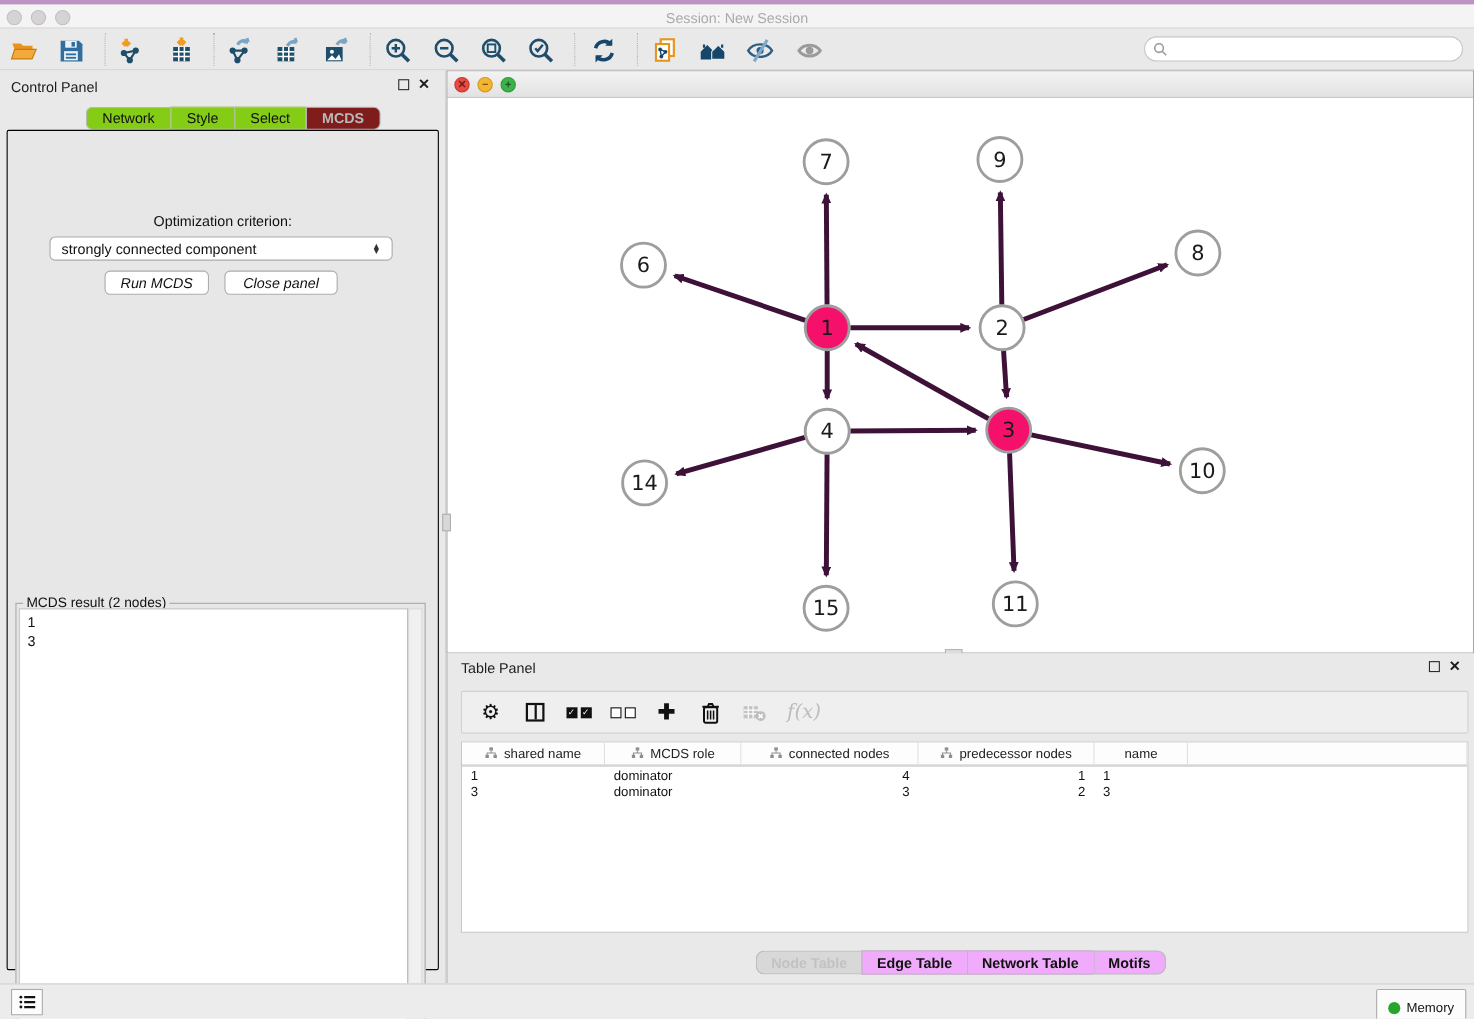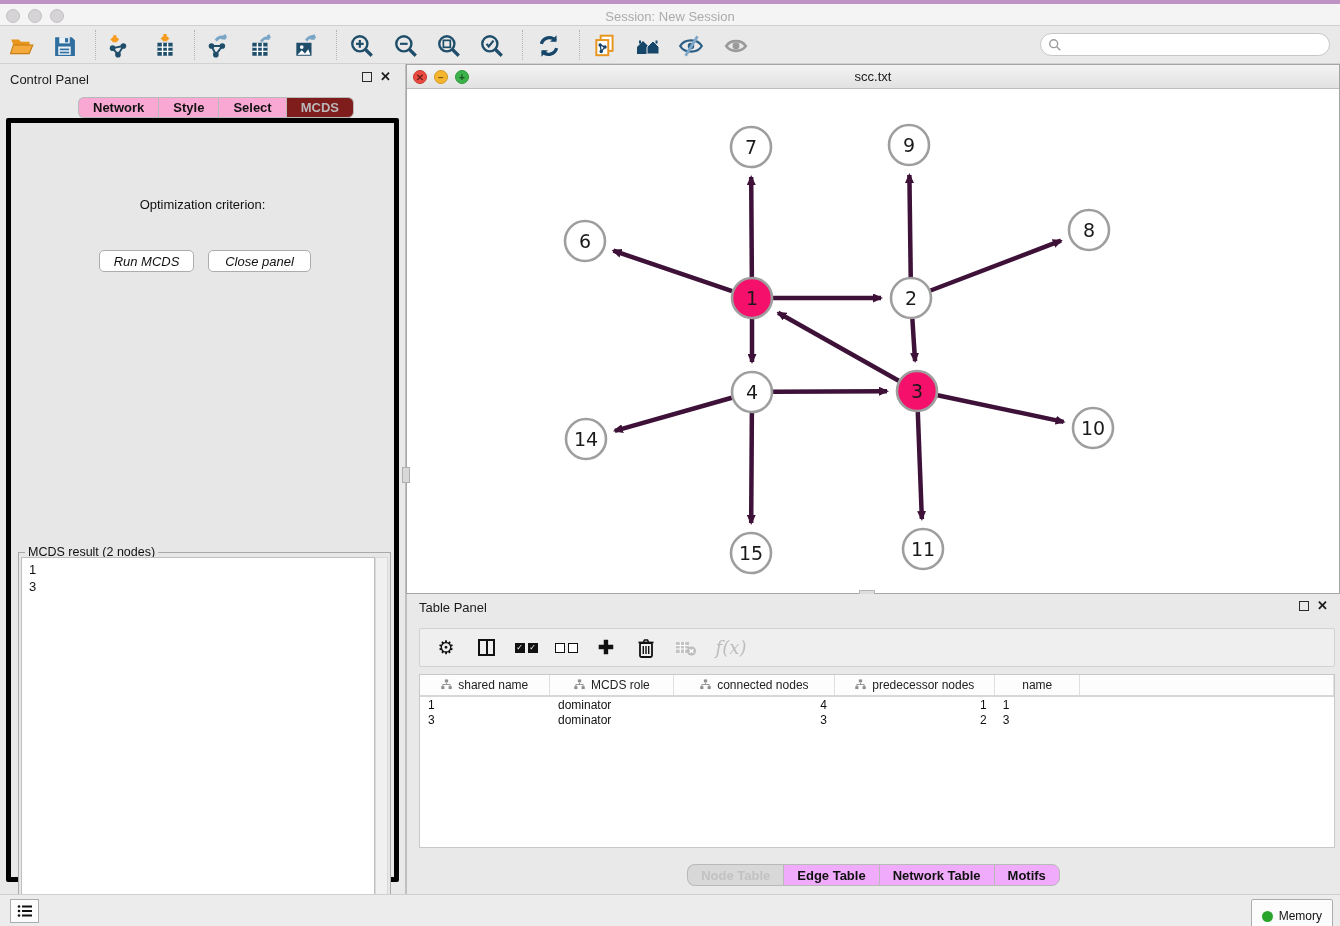--- a/index.html
+++ b/index.html
@@ -26,27 +26,27 @@
     font-size:12px; font-family:"Liberation Sans",sans-serif; height:18px; }
 
   
   .control-panel { position:absolute; left:0; top:64px; width:406px; height:830px;
     background:#E9E9E9; border-right:1px solid #BFBFBF; }
   .panel-head { position:absolute; left:10px; top:8px; font-size:13px; color:#1C1C1C; }
   .panel-ctl { position:absolute; top:8px; display:flex; gap:8px; align-items:center; }
   .float-ic { width:10px; height:10px; border:1.6px solid #2B2B2B; display:inline-block; }
   .close-ic { font-size:13px; font-weight:bold; color:#1B1B1B; line-height:10px; }
   .cp-tabs { position:absolute; left:78px; top:33px; display:flex; }
-  .cp-tabs .tab { height:21px; padding:0 14px; background:#f9a8d4; border:1px solid #B9B9B9;
-    border-right:none; font-size:13px; font-weight:bold; color:#111; display:flex; align-items:center; }
+  .cp-tabs .tab { height:21px; padding:0 14px; background:#84cc16; border:1px solid #B9B9B9;
+    border-right:none; font-size:13px; font-weight:normal; color:#111; display:flex; align-items:center; }
   .cp-tabs .tab:first-child { border-top-left-radius:6px; border-bottom-left-radius:6px; }
   .cp-tabs .tab:last-child { border-right:1px solid #B9B9B9; border-top-right-radius:6px; border-bottom-right-radius:6px; }
   .cp-tabs .tab.active { background:#7f1d1d; color:#B9B9B9; font-weight:bold; }
   .cp-body { position:absolute; left:6px; top:54px; width:393px; height:764px;
-    background:#E7E7E7; border:5px solid #000000; border-radius:2px; }
+    background:#E7E7E7; border:1px solid #000000; border-radius:2px; }
   .opt-label { position:absolute; top:74px; width:100%; text-align:center; font-size:13px; color:#111; }
   .dropdown { position:absolute; left:38px; top:96px; width:312px; height:22px; background:#FFF;
     border:1px solid #ABABAB; border-radius:5px; font-size:13px; color:#111;
     display:flex; align-items:center; padding:0 10px; }
   .dd-stepper { margin-left:auto; display:flex; flex-direction:column; line-height:5px; font-size:8px; color:#333; }
   .btn { position:absolute; height:22px; background:#FFF; border:1px solid #ACACAC; border-radius:5px;
     font-size:13px; color:#111; display:flex; align-items:center; justify-content:center;font-style:italic; }
   .fieldset { position:absolute; left:7px; top:429px; width:373px; height:384px;
     border:1px solid #A9A9A9; background:#E7E7E7; }
   .fieldset .legend { position:absolute; left:6px; top:-8px; background:#E7E7E7;
@@ -272,41 +272,47 @@
     <span class="close-ic">✕</span>
   </div>
   <div class="cp-tabs" id="cp-tabs">
       <span class="tab">Network</span>
       <span class="tab">Style</span>
       <span class="tab">Select</span>
       <span class="tab active">MCDS</span>
     </div>
   <div class="cp-body">
     <div class="opt-label">Optimization criterion:</div>
+    <div class="dropdown">
+      <span>strongly connected component</span>
+      <span class="dd-stepper">
+          <span>▲</span>
+          <span>▼</span>
+        </span>
+    </div>
     <div class="btn" style="left:88px; top:127px; width:95px;">Run MCDS</div>
     <div class="btn" style="left:197px; top:127px; width:103px;">Close panel</div>
     <div class="fieldset">
       <div class="legend">MCDS result (2 nodes)</div>
       <div class="result-list" id="result-list">
           <div>1</div>
           <div>3</div>
         </div>
       <div class="result-scroll"></div>
     </div>
   </div>
 </div>
 
 <div class="network-window">
   <div class="nw-titlebar">
     <div class="nw-traffic">
       <span class="nwl" style="background:#EC4A41;border:1px solid #C43A33">✕</span>
       <span class="nwl" style="background:#F6B52E;border:1px solid #D19A21">−</span>
       <span class="nwl" style="background:#3CB24A;border:1px solid #2F9A3C">+</span>
     </div>
-    <div class="nw-title">scc.txt</div>
   </div>
   <svg class="nw-canvas" id="graph-svg">
     <defs>
       <marker id="arrowhead" markerWidth="10" markerHeight="9" refX="8" refY="4.5" orient="auto" markerUnits="userSpaceOnUse">
         <path d="M0,0 L10,4.5 L0,9 Z" fill="#3D1138"></path>
       </marker>
     </defs>
     <g id="edge-layer">
         <line x1="344.860930201927" y1="188.00046049097114" x2="344.19867114010435" y2="87.99934215575551" stroke="#3D1138" stroke-width="4.5" marker-end="url(#arrowhead)"></line>
         <line x1="325.1257655508782" y1="202.2165786610782" x2="206.39176349874543" y2="161.69060191274545" stroke="#3D1138" stroke-width="4.5" marker-end="url(#arrowhead)"></line>

